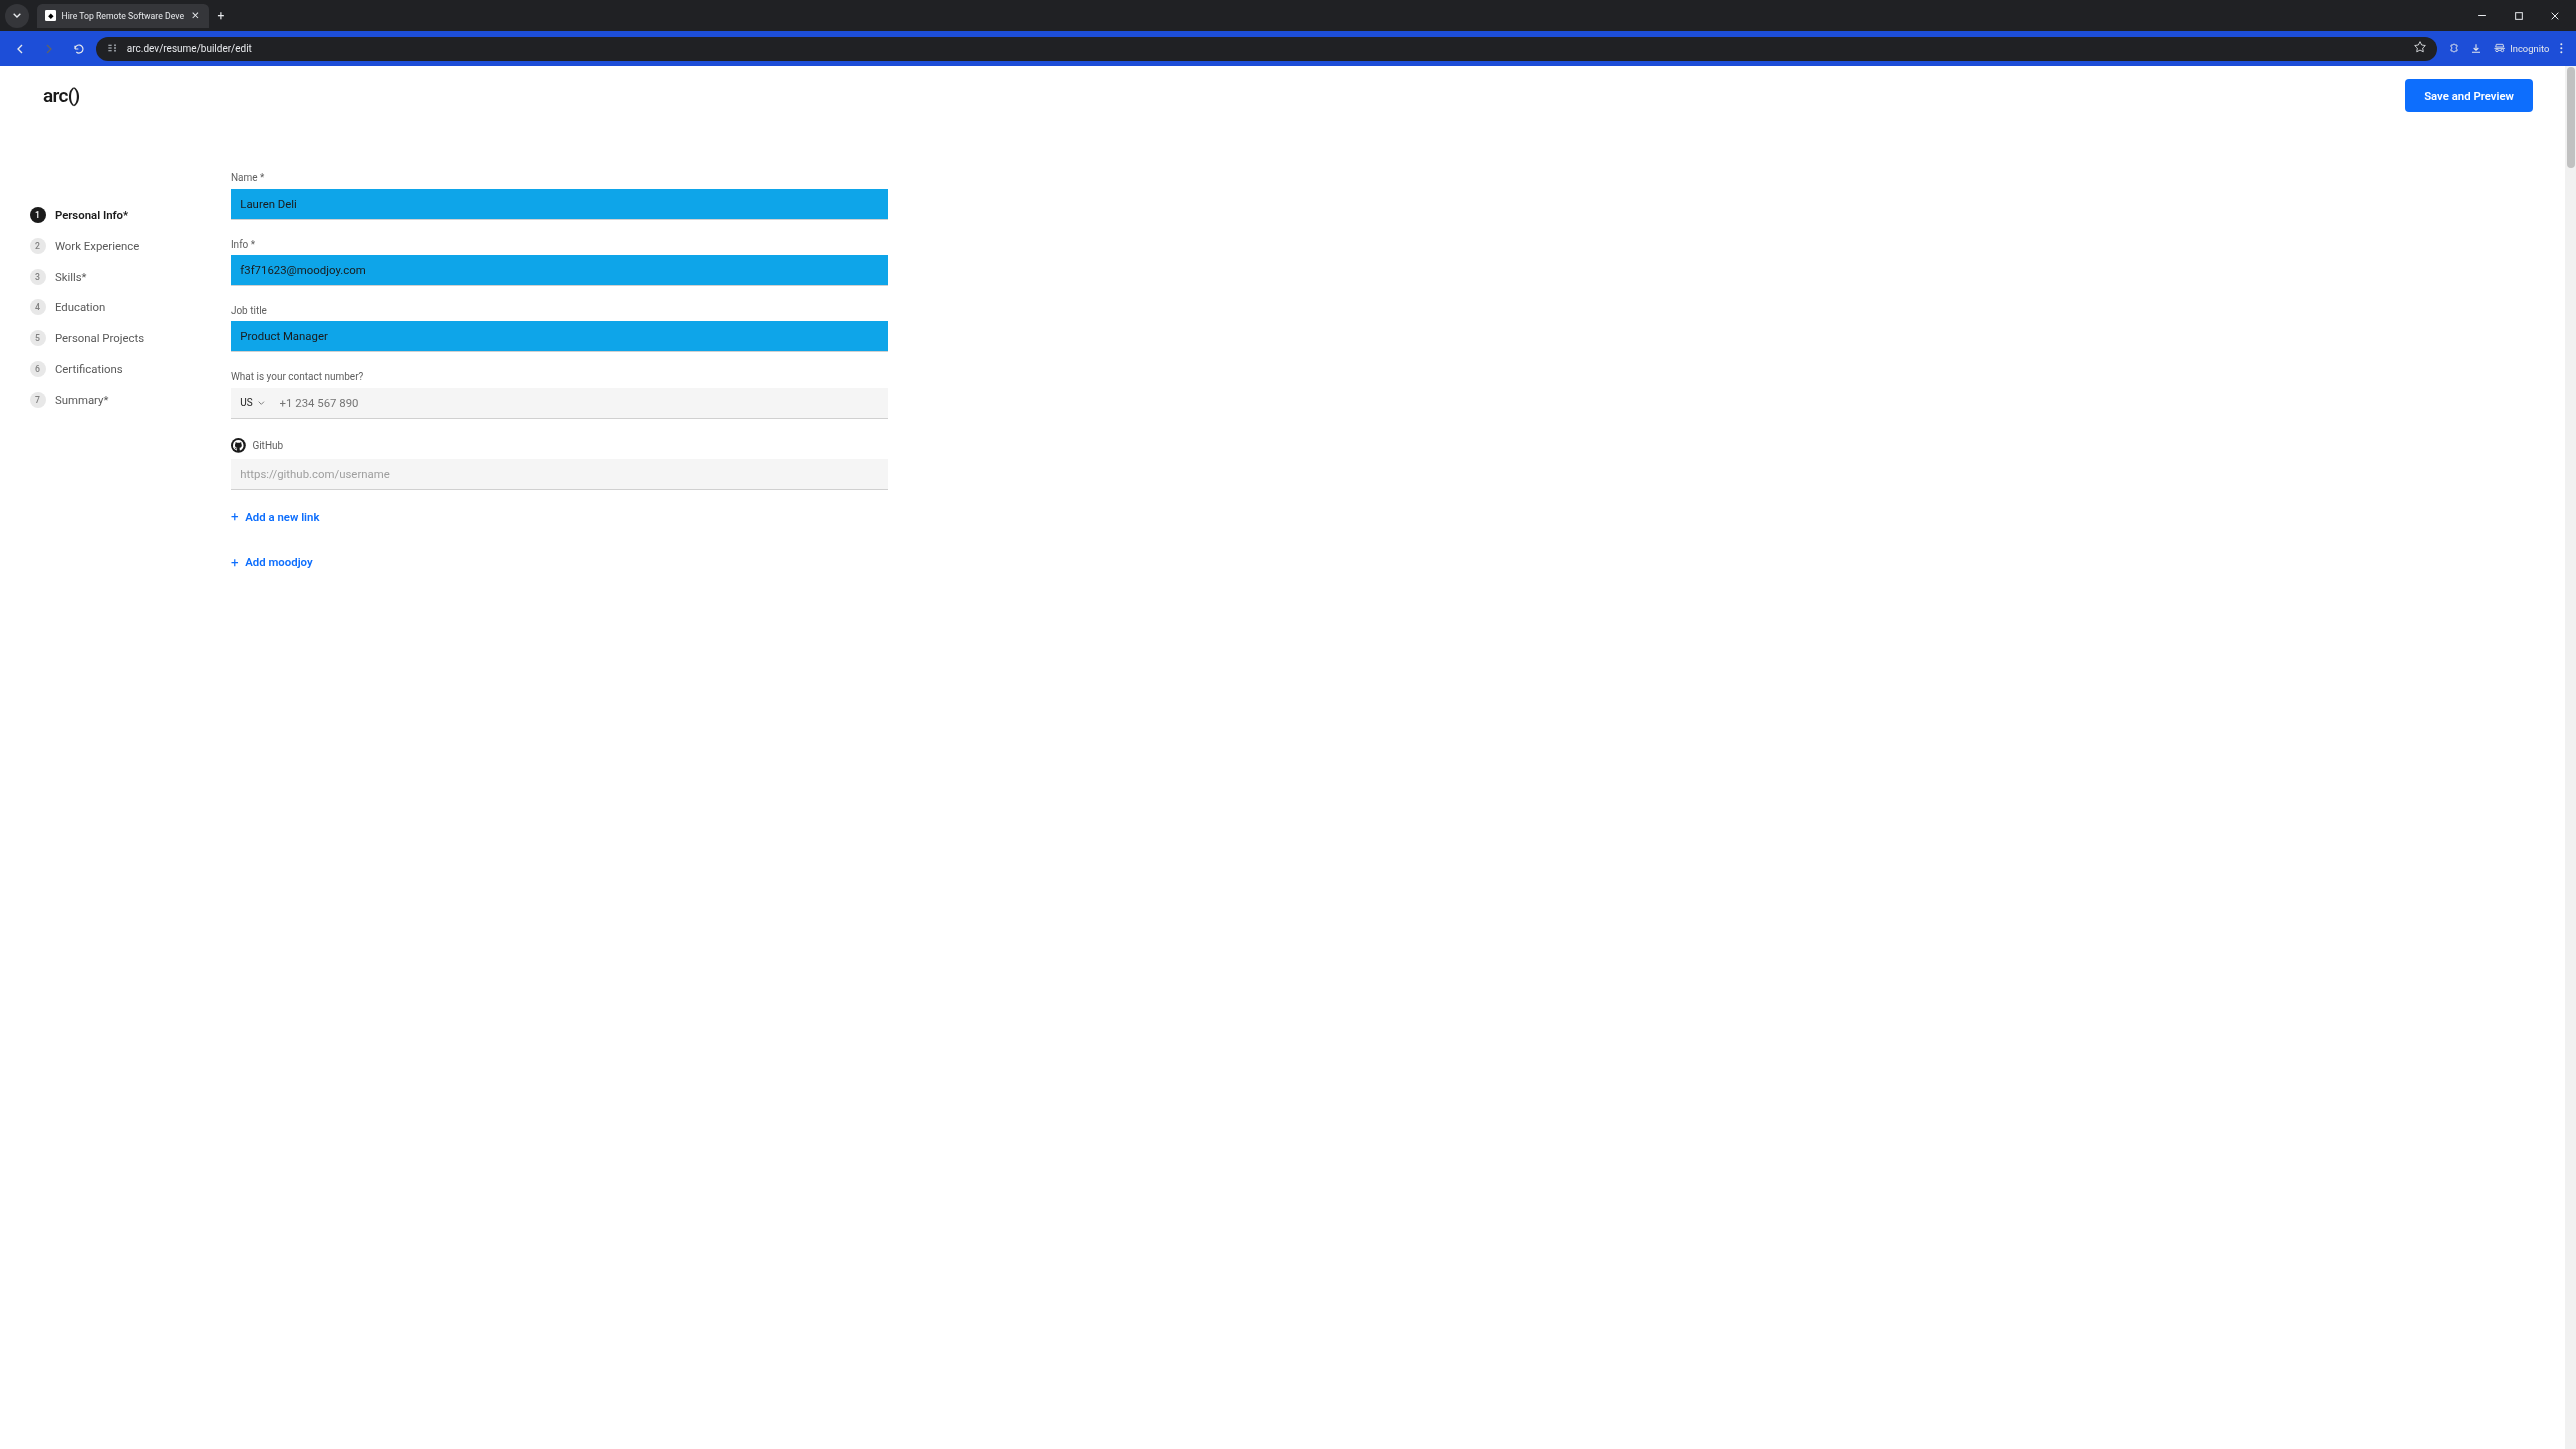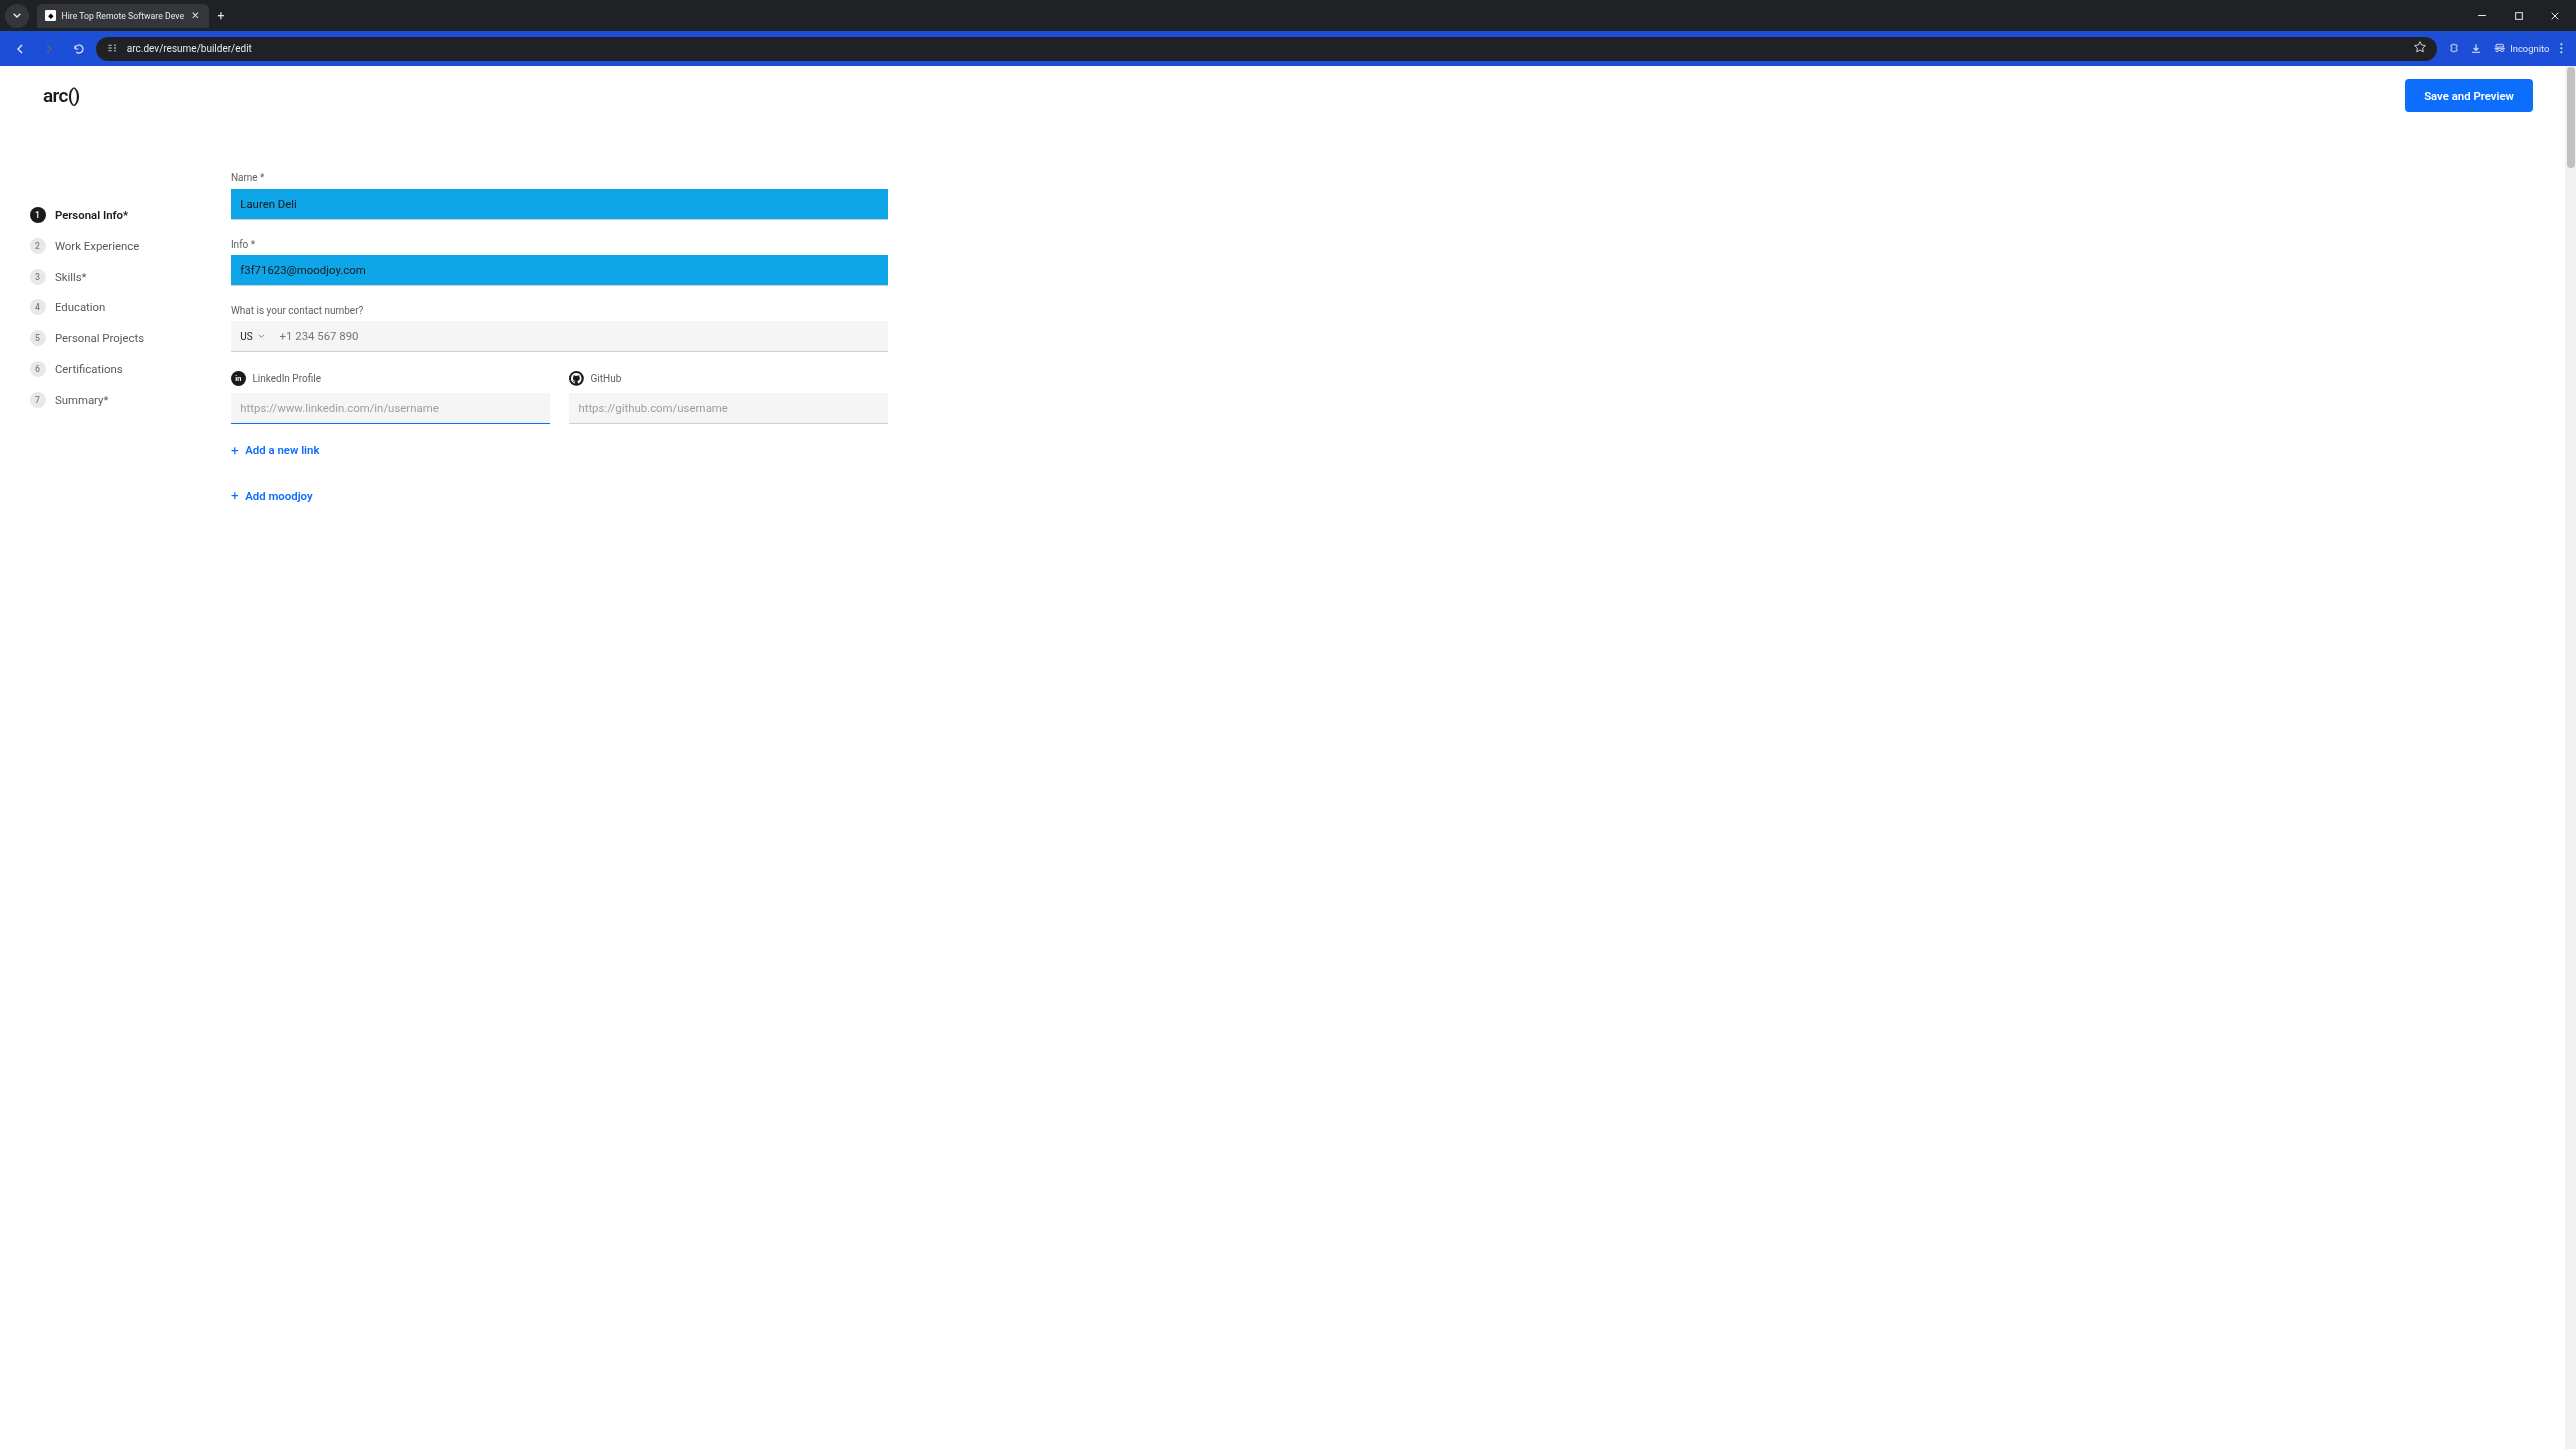--- a/index.html
+++ b/index.html
@@ -534,42 +534,39 @@
       <div class="form-group">
         <label class="form-label">Name *</label>
         <input class="form-input" value="Lauren Deli" style="">
       </div>
 
       <div class="form-group">
         <label class="form-label">Info *</label>
         <input class="form-input" value="f3f71623@moodjoy.com" style="">
       </div>
 
+      <div class="form-group">
+        <label class="form-label">Job title</label>
+        <input class="form-input" value="Product Manager" style="">
+      </div>
 
       <div class="form-group">
         <label class="form-label">What is your contact number?</label>
         <div class="phone-row">
           <div class="country-select">
             <span>US</span>
             <svg width="6.7" height="4" viewBox="0 0 10 6">
                 <path d="M1 1l4 4 4-4" stroke="#808080" stroke-width="1.5" fill="none"></path>
               </svg>
           </div>
           <input class="phone-input" placeholder="+1 234 567 890" style="">
         </div>
       </div>
 
       <div class="social-row">
-        <div class="social-group">
-          <div class="social-label">
-            <div class="social-icon linkedin">in</div>
-            <span style="font-size:10px;color:#606060;">LinkedIn Profile</span>
-          </div>
-          <input class="social-input focused" placeholder="https://www.linkedin.com/in/username" style="">
-        </div>
         <div class="social-group">
           <div class="social-label">
             <div class="social-icon">
               <svg width="14.8" height="14.8" viewBox="0 0 22 22">
                   <circle cx="11" cy="11" r="11" fill="#1a1a1a"></circle>
                   <path d="M11 3a8 8 0 0 0-2.5 15.6c.4.1.5-.2.5-.4v-1.4c-2.2.5-2.7-1-2.7-1-.4-.9-.9-1.2-.9-1.2-.7-.5.1-.5.1-.5.8.1 1.2.8 1.2.8.7 1.2 1.9.9 2.3.7.1-.5.3-.9.5-1.1-1.8-.2-3.6-.9-3.6-3.9 0-.9.3-1.6.8-2.1-.1-.2-.4-1 .1-2.1 0 0 .7-.2 2.2.8.6-.2 1.3-.3 2-.3s1.4.1 2 .3c1.5-1 2.2-.8 2.2-.8.4 1.1.2 1.9.1 2.1.5.6.8 1.3.8 2.1 0 3.1-1.9 3.7-3.6 3.9.3.2.5.7.5 1.4v2.1c0 .2.1.5.6.4A8 8 0 0 0 11 3z" fill="#fff"></path>
                 </svg>
             </div>
             <span style="font-size:10px;color:#606060;">GitHub</span>
           </div>

